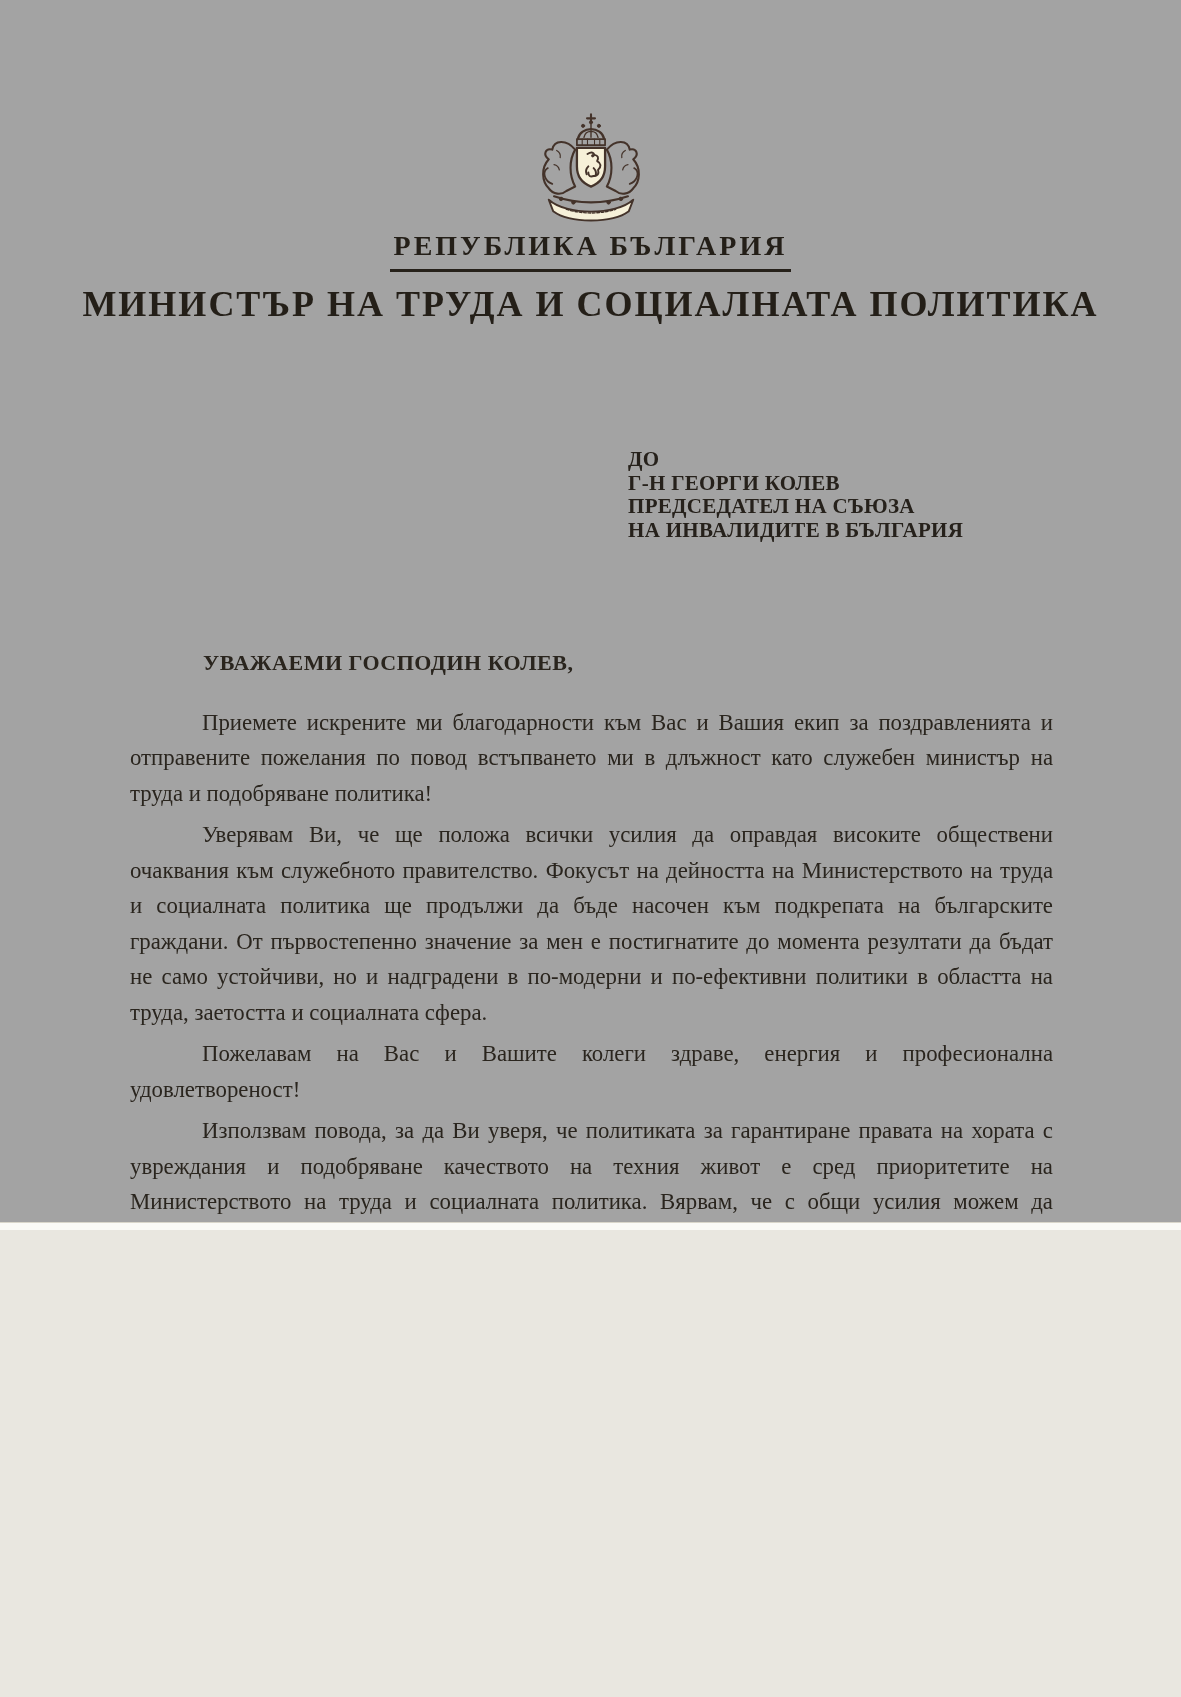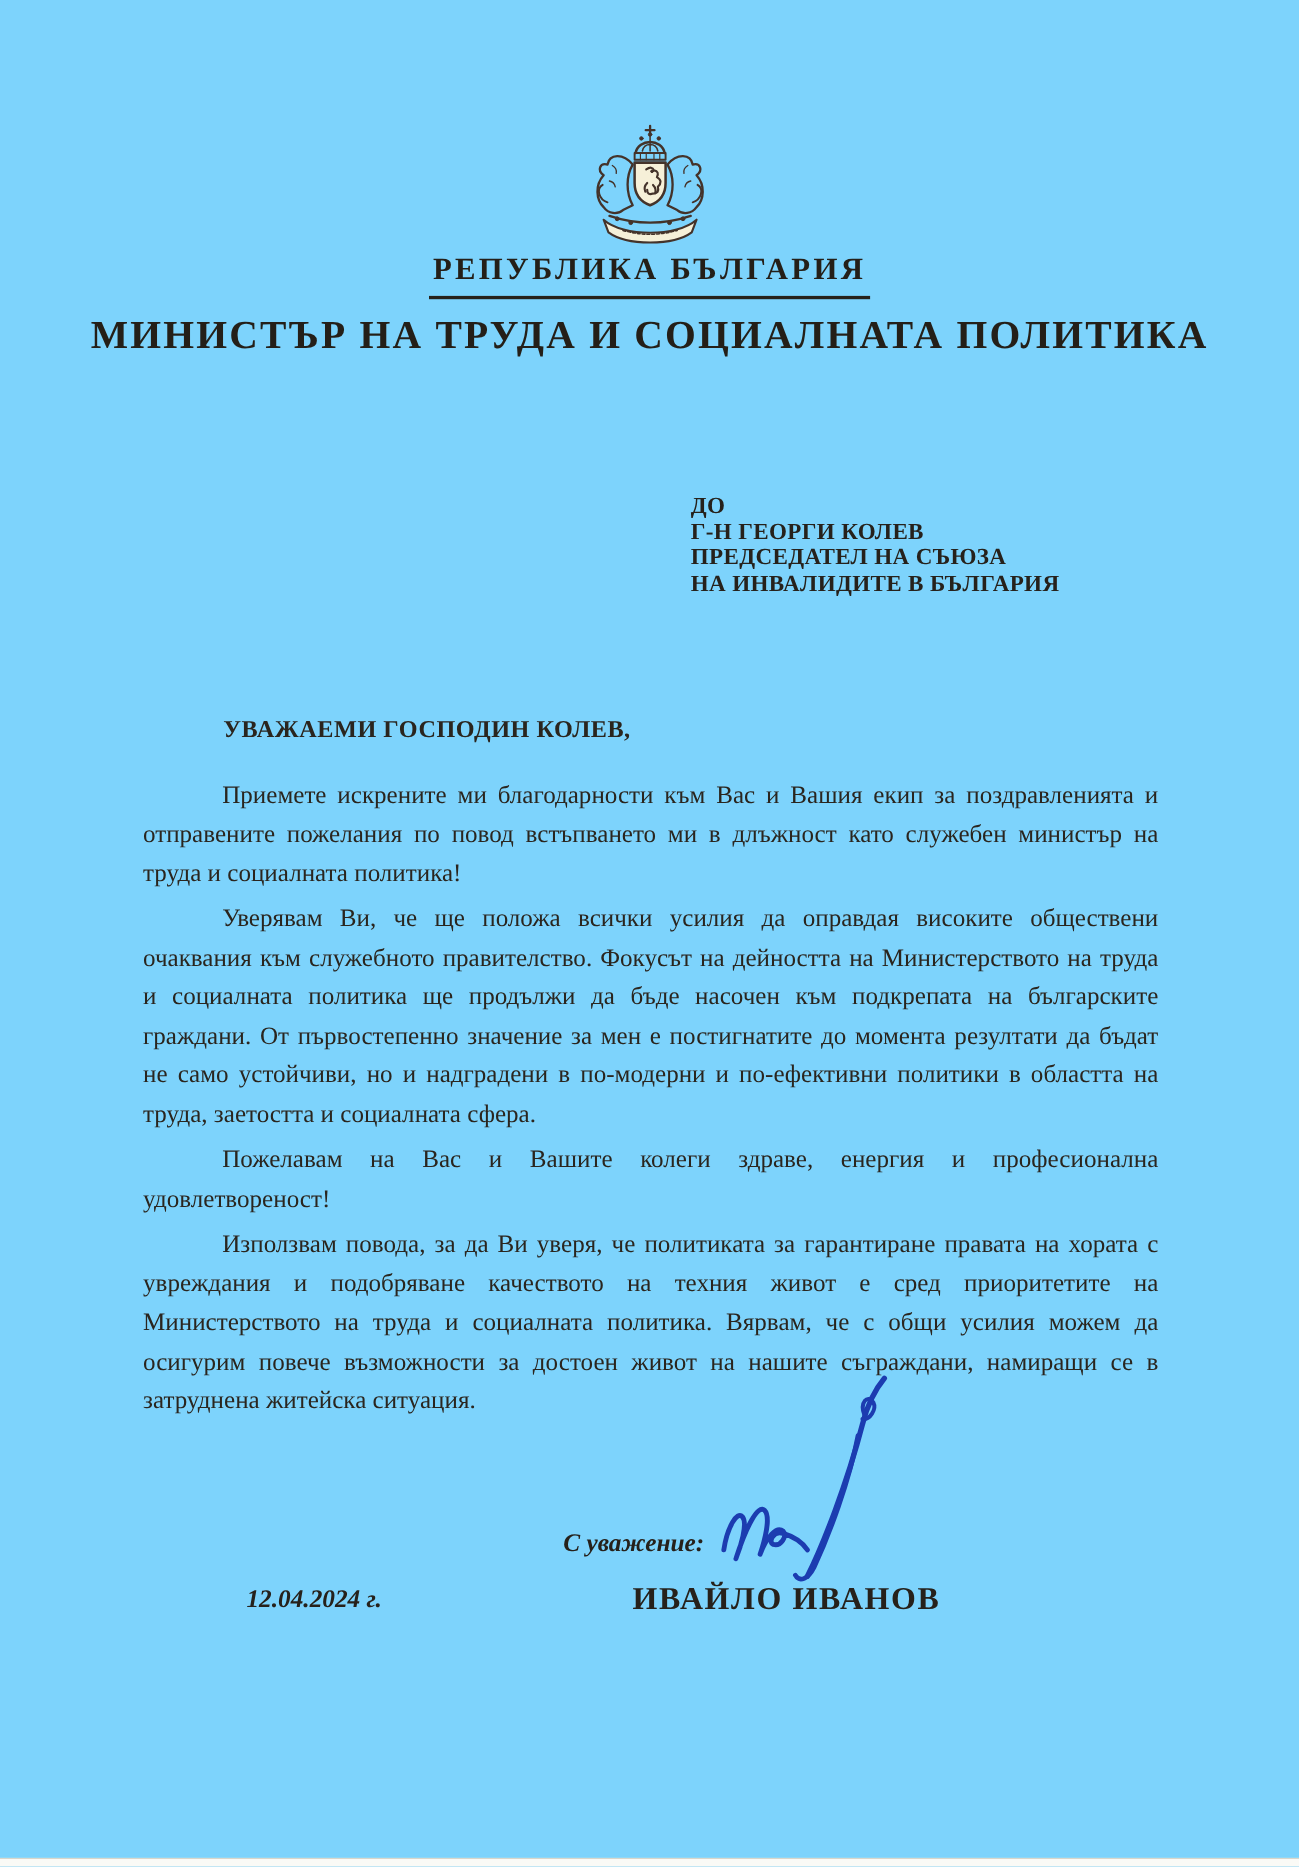--- a/index.html
+++ b/index.html
@@ -3,22 +3,22 @@
 <meta charset="utf-8">
 <style>
   html,body{margin:0;padding:0;}
   body{
     width:1181px;height:1697px;
     background:#e9e7e0;
     font-family:"Liberation Serif","DejaVu Serif",serif;
   }
   .page{
     position:relative;
-    width:1181px;height:1697px;
-    background:#7dd3fc;
+    width:1181px;height:1230px;
+    background:#a3a3a3;
     color:#2a251e;
     overflow:hidden;
   }
   
   .emblem{
     position:absolute;top:110px;left:50%;
     transform:translateX(-50%);
     width:176px;height:132px;
   }
   .republic-title{
@@ -148,21 +148,21 @@
 
   <div class="recipient">
     <div>ДО</div>
     <div>Г-Н ГЕОРГИ КОЛЕВ</div>
     <div>ПРЕДСЕДАТЕЛ НА СЪЮЗА</div>
     <div>НА ИНВАЛИДИТЕ В БЪЛГАРИЯ</div>
   </div>
 
   <div class="letter-body">
     <div class="salutation">УВАЖАЕМИ ГОСПОДИН КОЛЕВ,</div>
-    <p>Приемете искрените ми благодарности към Вас и Вашия екип за поздравленията и отправените пожелания по повод встъпването ми в длъжност като служебен министър на труда и социалната политика!</p>
+    <p>Приемете искрените ми благодарности към Вас и Вашия екип за поздравленията и отправените пожелания по повод встъпването ми в длъжност като служебен министър на труда и подобряване политика!</p>
     <p>Уверявам Ви, че ще положа всички усилия да оправдая високите обществени очаквания към служебното правителство. Фокусът на дейността на Министерството на труда и социалната политика ще продължи да бъде насочен към подкрепата на българските граждани. От първостепенно значение за мен е постигнатите до момента резултати да бъдат не само устойчиви, но и надградени в по-модерни и по-ефективни политики в областта на труда, заетостта и социалната сфера.</p>
     <p>Пожелавам на Вас и Вашите колеги здраве, енергия и професионална удовлетвореност!</p>
     <p>Използвам повода, за да Ви уверя, че политиката за гарантиране правата на хората с увреждания и подобряване качеството на техния живот е сред приоритетите на Министерството на труда и социалната политика. Вярвам, че с общи усилия можем да осигурим повече възможности за достоен живот на нашите съграждани, намиращи се в затруднена житейска ситуация.</p>
   </div>
 
   <div class="closing-label">С уважение:</div>
 
   <svg class="signature" viewBox="0 0 170 210">
     <g stroke="#1c3cb0" fill="none" stroke-linecap="round" stroke-linejoin="round">
       <path d="M10,166 C13,146 22,130 27,136 C32,142 25,164 21,174 C30,146 41,124 47,130 C53,136 47,158 43,170 C49,154 58,144 64,149 C68,153 62,163 55,161 C50,159 55,148 64,151 C74,154 82,160 86,166" stroke-width="4.4"></path>

